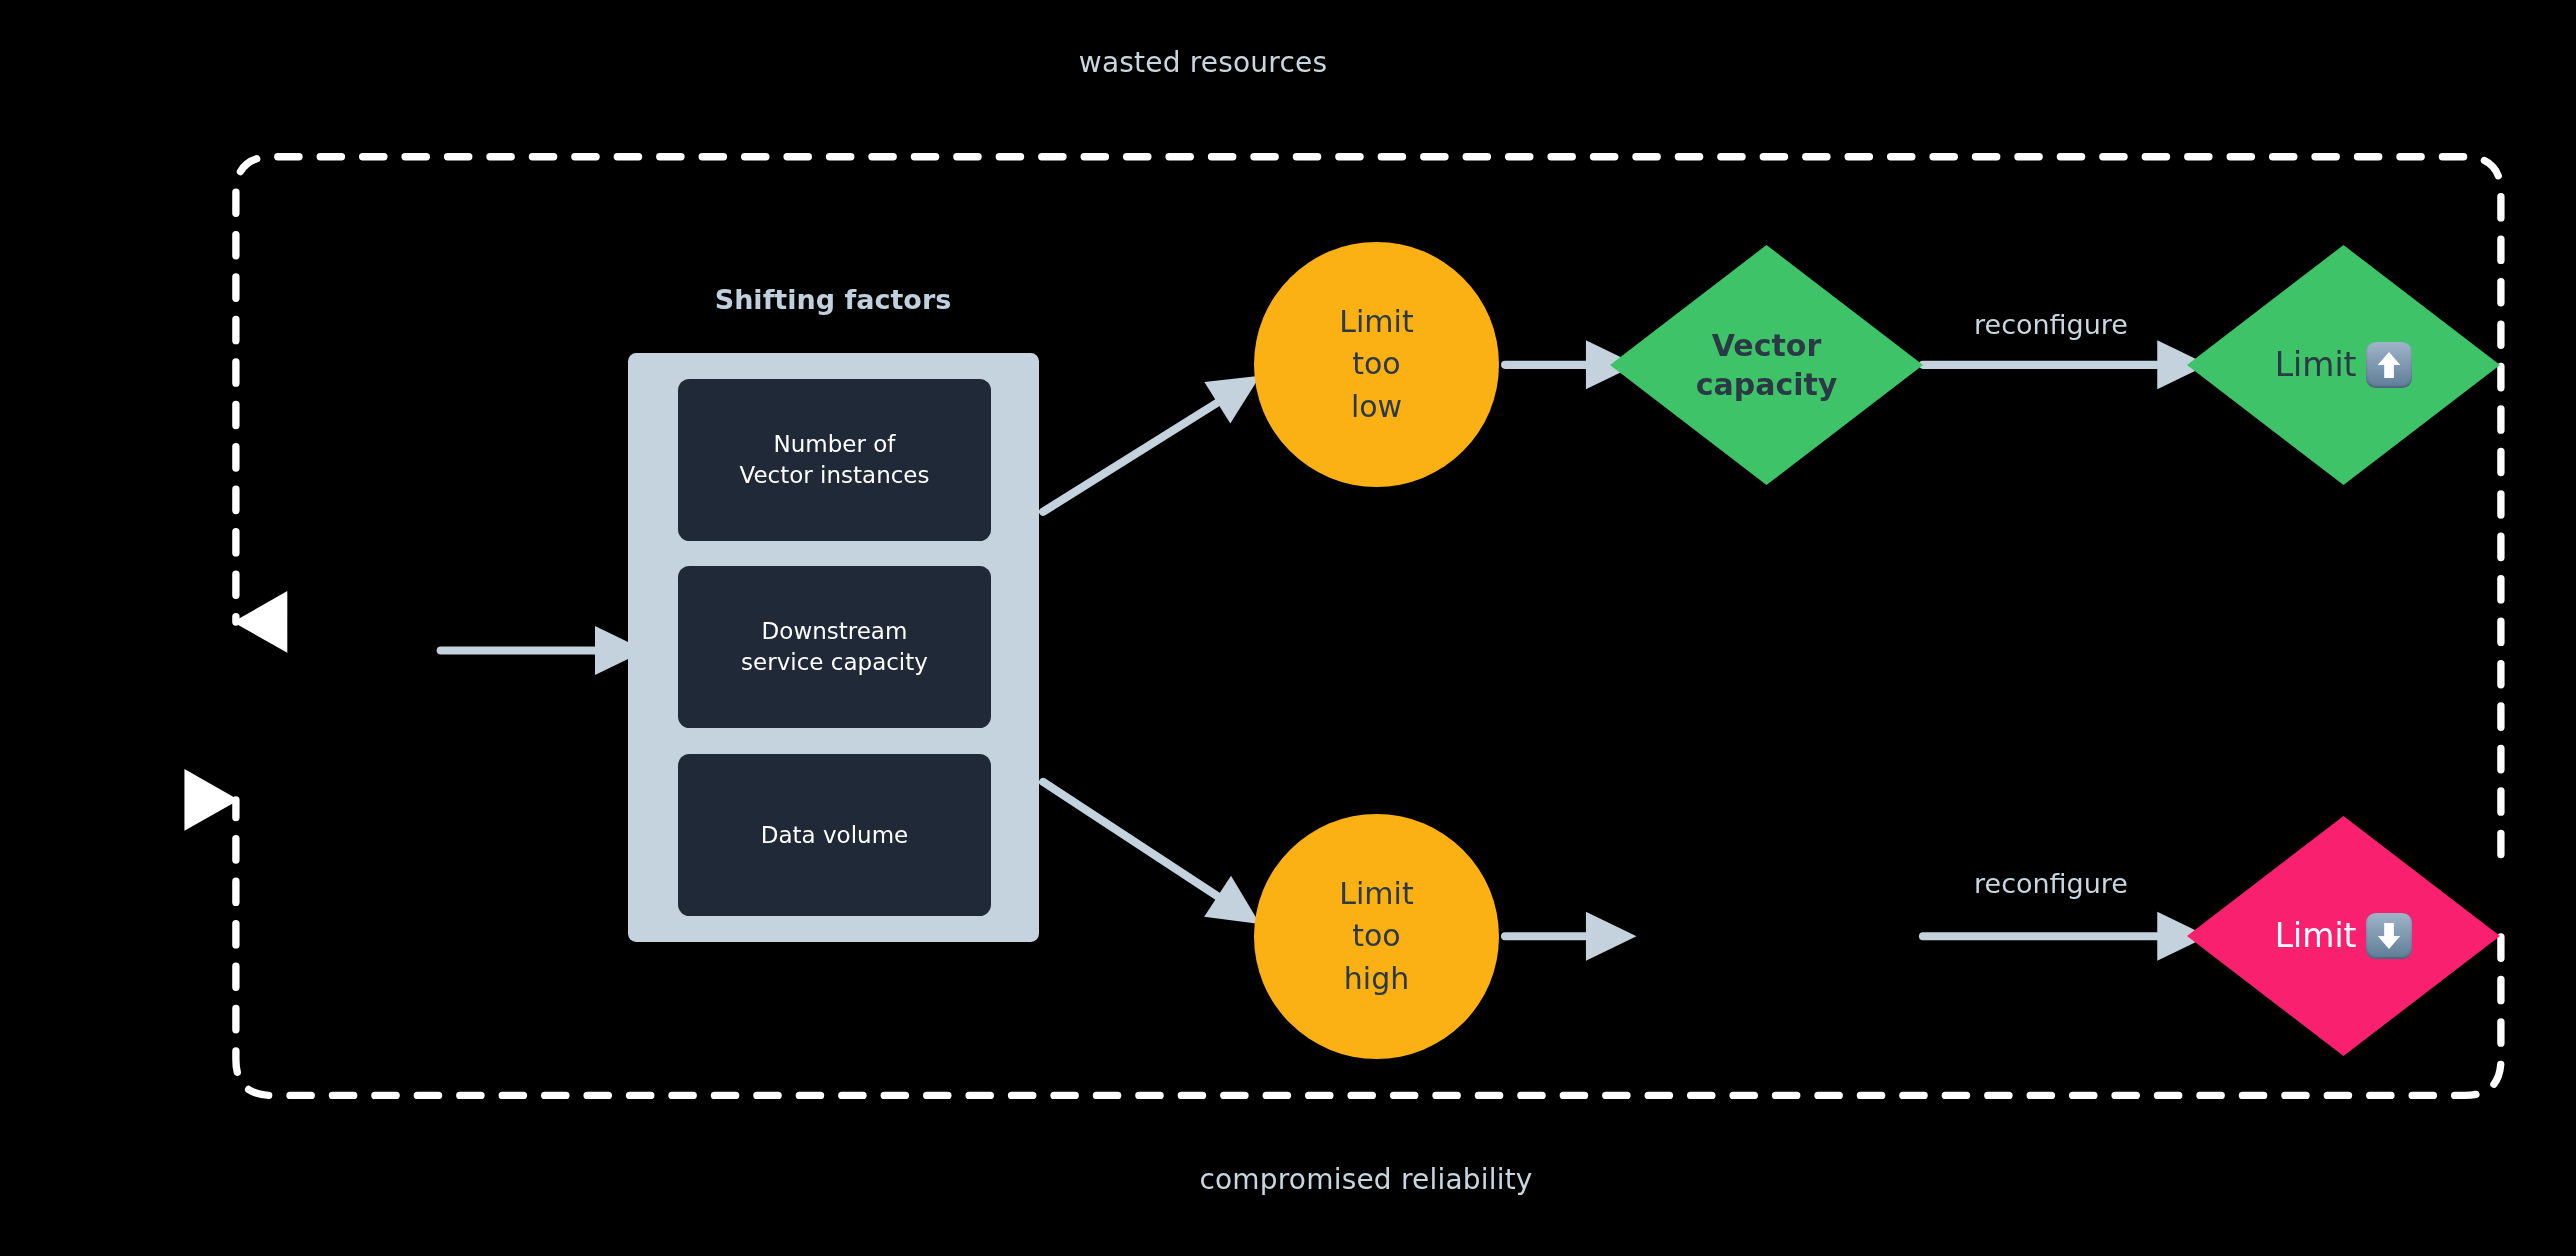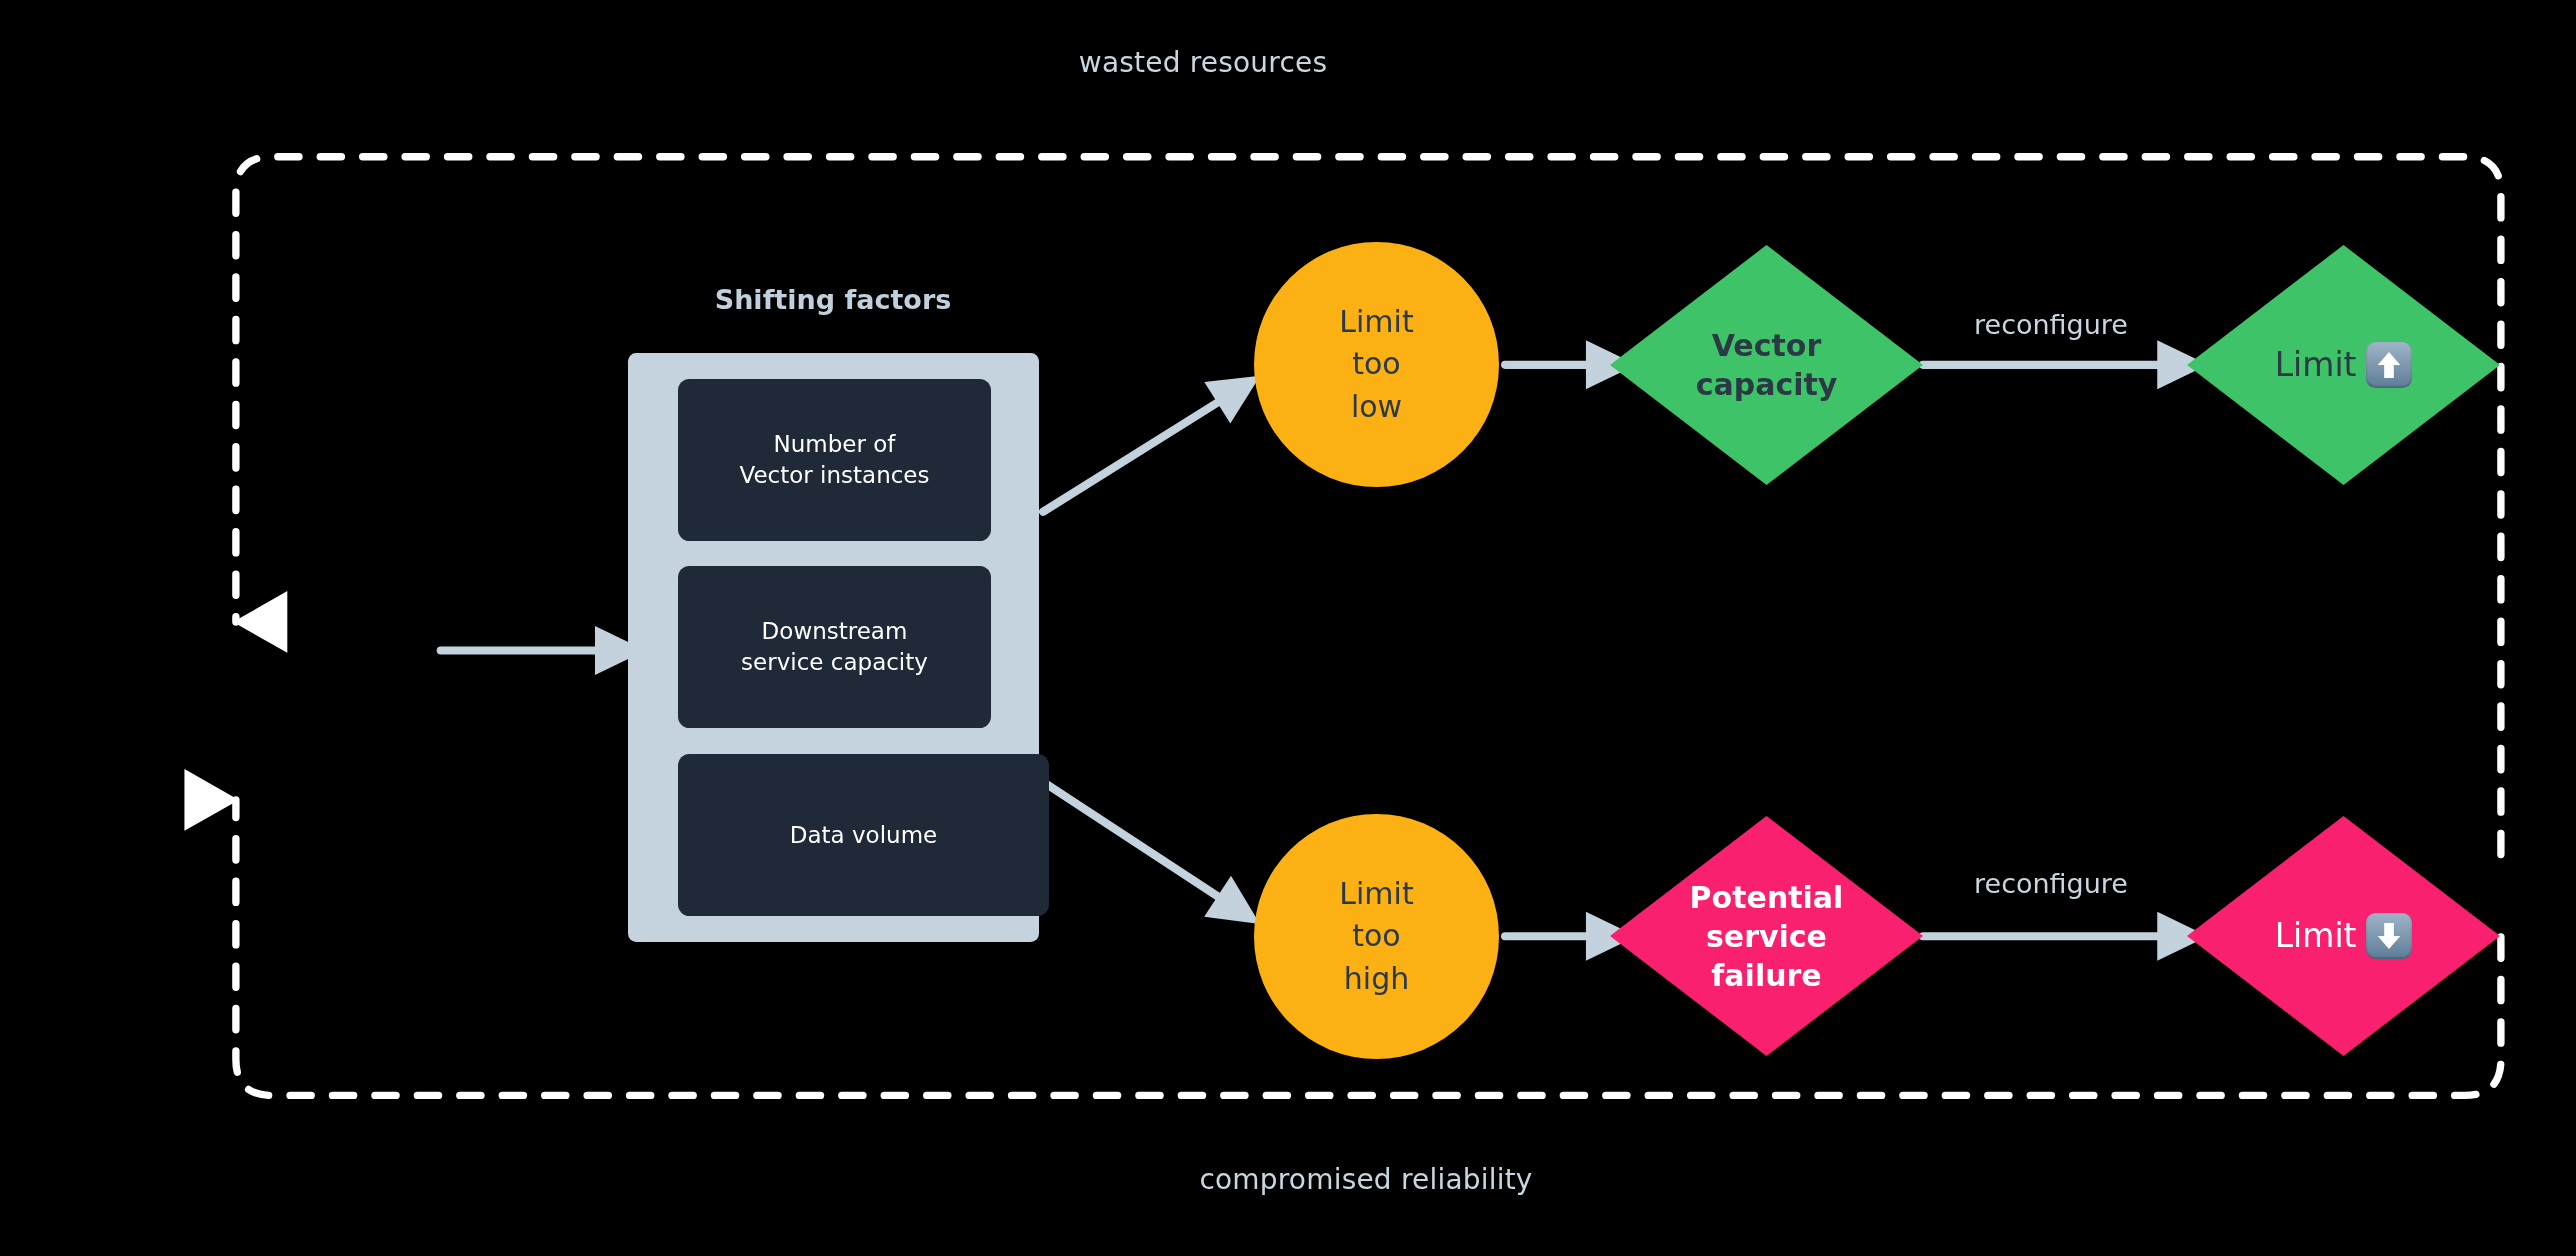--- a/index.html
+++ b/index.html
@@ -94,45 +94,39 @@
 
   <div class="panel" style="left:628px;top:353px;width:411px;height:589px;">
   </div>
 
   <div class="factor" style="left:678px;top:379px;width:313px;height:162px;white-space:pre-line;">Number of
 Vector instances</div>
 
   <div class="factor" style="left:678px;top:566px;width:313px;height:162px;white-space:pre-line;">Downstream
 service capacity</div>
 
-  <div class="factor" style="left:678px;top:754px;width:371px;height:162px;white-space:pre-line;">Data volume</div>
+  <div class="factor" style="left:678px;top:754px;width:313px;height:162px;white-space:pre-line;">Data volume</div>
 
 
   <div class="circle" style="left:1254px;top:242px;width:245px;height:245px;background:#fbb014;
               color:#2b3945;font-size:30px;white-space:pre-line;">Limit
 too
 low</div>
 
   <div class="circle" style="left:1254px;top:814px;width:245px;height:245px;background:#fbb014;
               color:#2b3945;font-size:30px;white-space:pre-line;">Limit
 too
 high</div>
 
   <div class="diamond" style="left:1610px;top:245px;width:313px;height:240px;">
     <div class="shape" style="background:#3fc368;"></div>
     <div class="dlabel" style="color:#2b3945;font-size:30px;font-weight:700;white-space:pre-line;">Vector
 capacity</div>
   </div>
 
-  <div class="diamond" style="left:1610px;top:816px;width:313px;height:240px;">
-    <div class="shape" style="background:#f9206f;"></div>
-    <div class="dlabel" style="color:#ffffff;font-size:30px;font-weight:700;white-space:pre-line;">Potential
-service
-failure</div>
-  </div>
 
   <div class="diamond" style="left:2187px;top:245px;width:313px;height:240px;">
     <div class="shape" style="background:#3fc368;"></div>
     <div class="dlabel" style="color:#2b3945;font-size:33px;">
       <span>Limit</span>
       <span class="emoji-badge">
         <svg class="arr" viewBox="0 0 34 36">
           <path d="M17 2 L31 18 L23 18 L23 34 L11 34 L11 18 L3 18 Z" fill="#ffffff"></path>
         </svg>
       </span>

